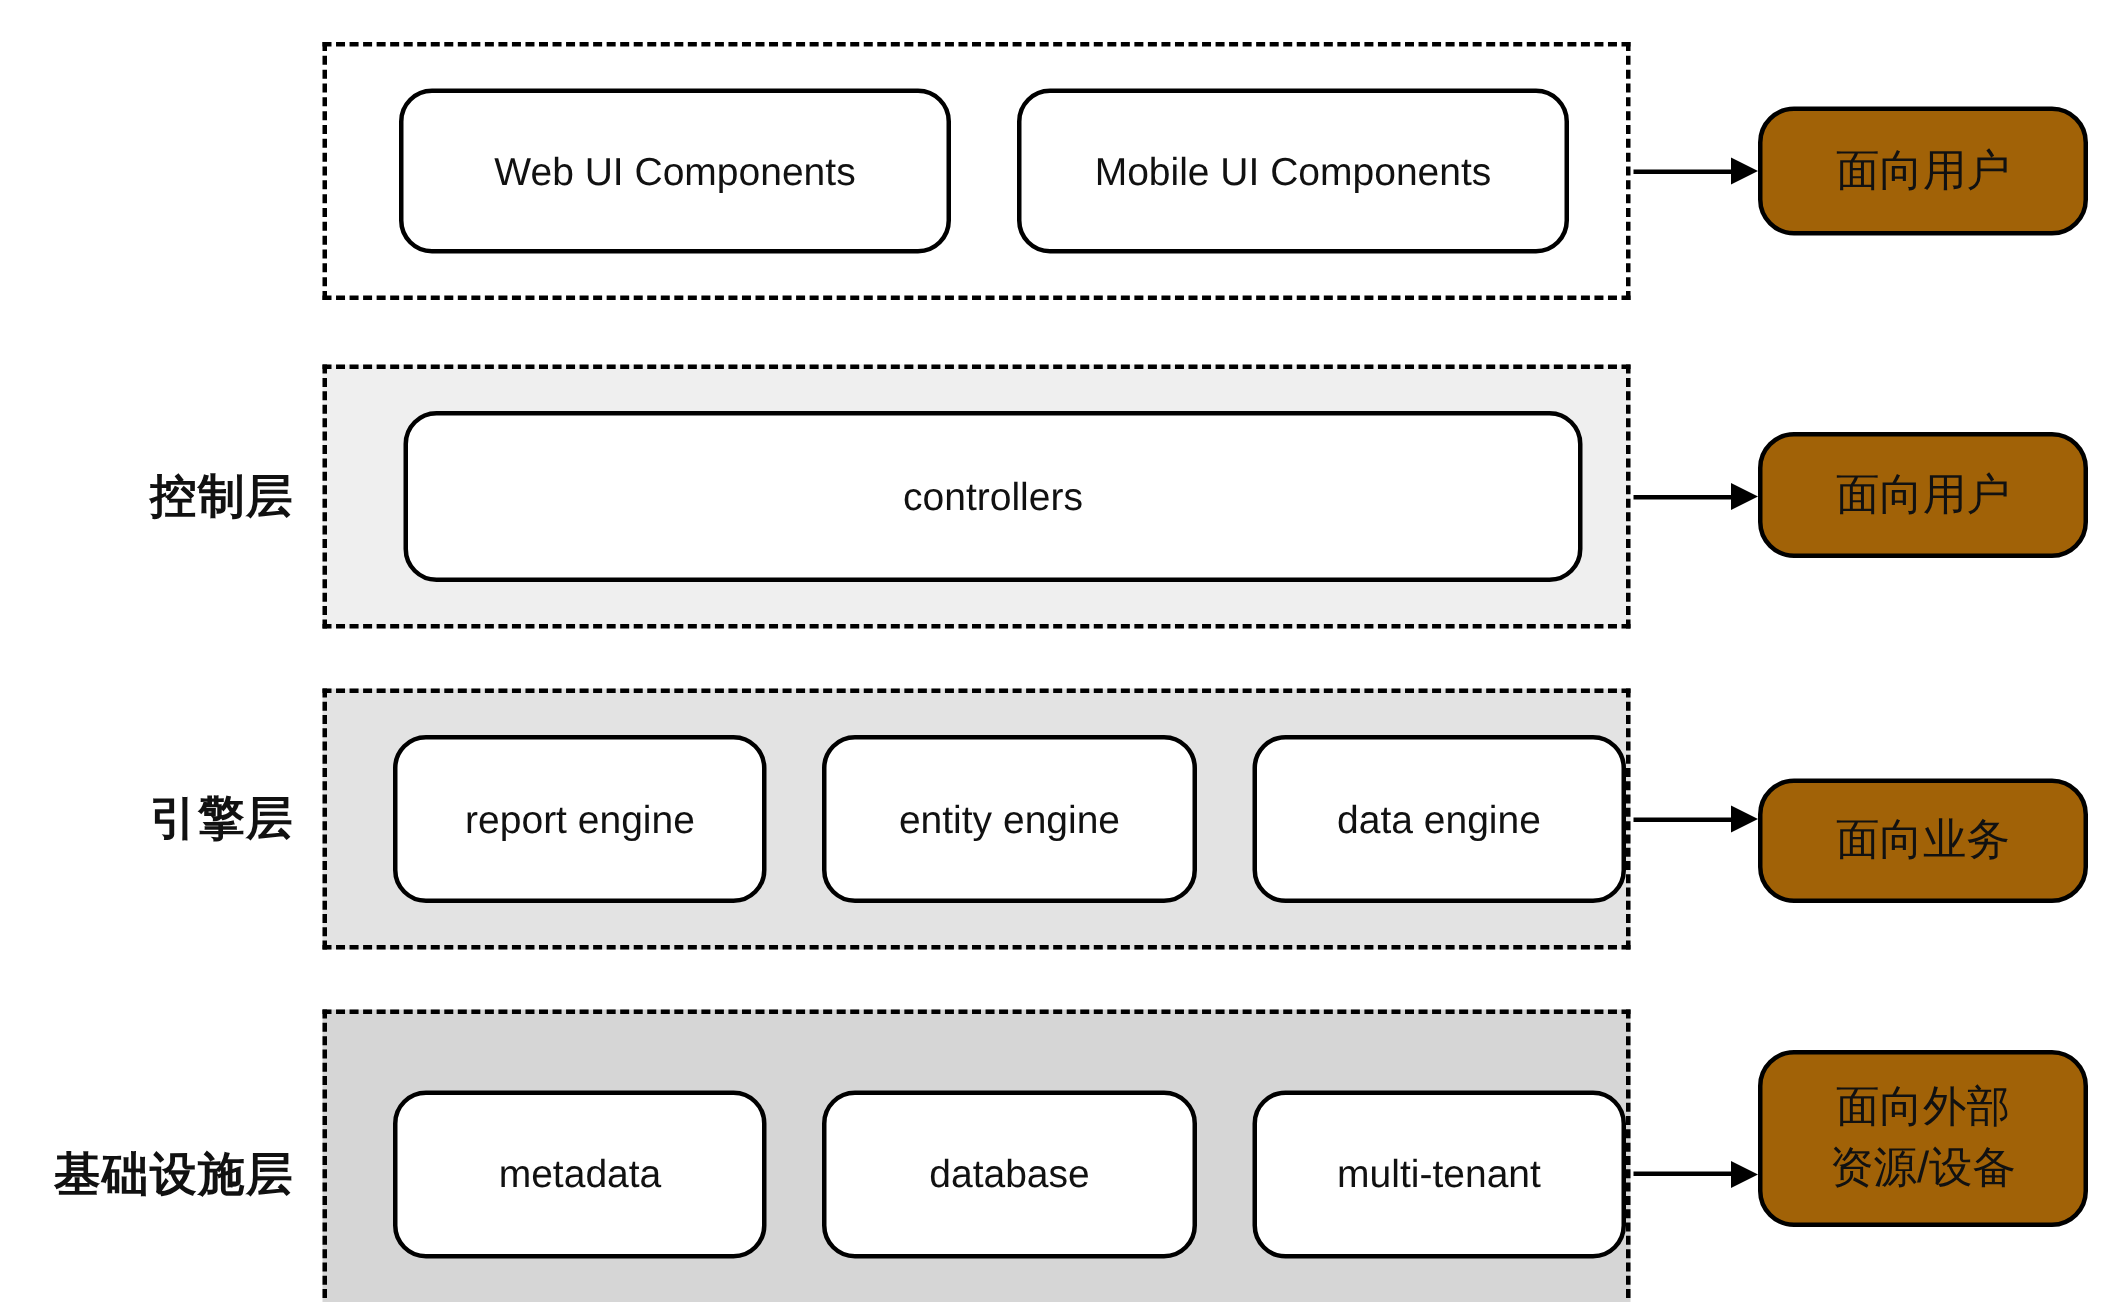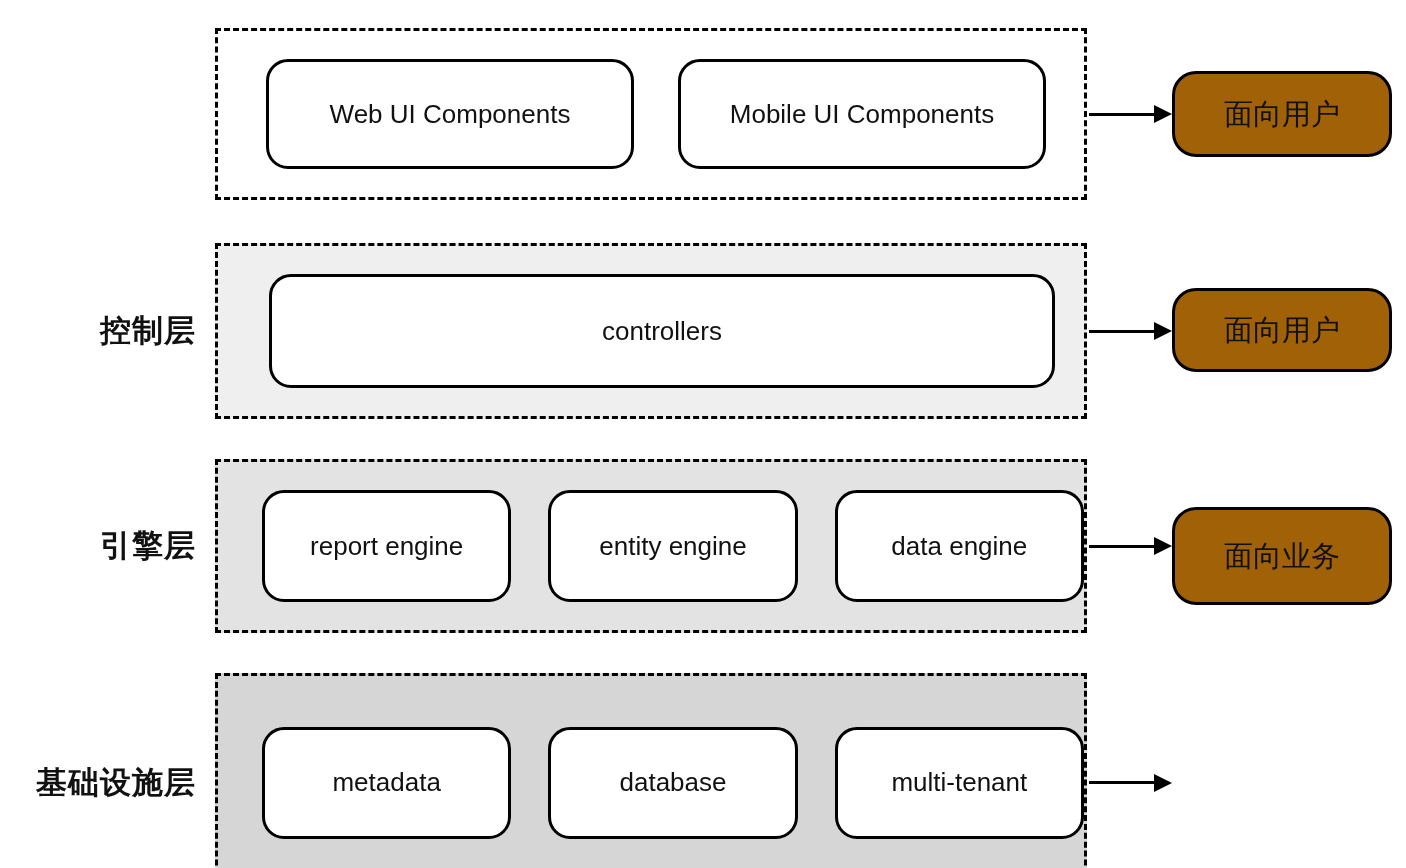--- a/index.html
+++ b/index.html
@@ -54,21 +54,21 @@
   }
 
   .target-box {
     position: absolute; left: 1172px; width: 220px;
     background: #a16207; border: 3.5px solid #000000; border-radius: 24px;
     display: flex; flex-direction: column; align-items: center; justify-content: center;
     font-size: 29px; line-height: 1.4; white-space: nowrap;
   }
   .row-1 .target-box { top: 43px; height: 86px; }
   .row-2 .target-box { top: 45px; height: 84px; }
-  .row-3 .target-box { top: 48px; height: 98px; }
+  .row-3 .target-box { top: 60px; height: 83px; }
   .row-4 .target-box { top: 27px; height: 118px; }
 </style>
 </head>
 <body>
 
 <div class="canvas">
 
   <div class="row row-1">
     <div class="layer-box" style="background-color: rgb(255, 255, 255);">
       <div class="node">Web UI Components</div>
@@ -117,15 +117,19 @@
     <div class="layer-label">基础设施层</div>
     <div class="layer-box" style="background-color: rgb(214, 214, 214);">
       <div class="node">metadata</div>
       <div class="node">database</div>
       <div class="node">multi-tenant</div>
     </div>
     <div class="arrow">
       <div class="arrow-line"></div>
       <div class="arrow-head"></div>
     </div>
+    <div class="target-box">
+      <span>面向外部</span>
+      <span>资源/设备</span>
+    </div>
   </div>
 
 </div>
 
 </body></html>

